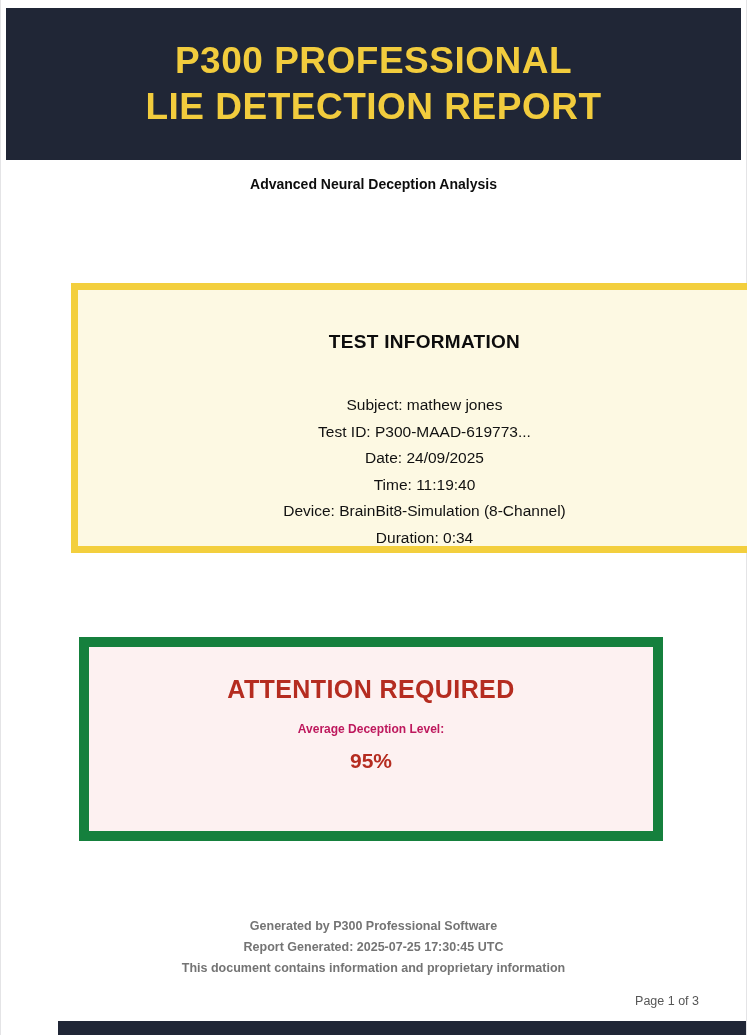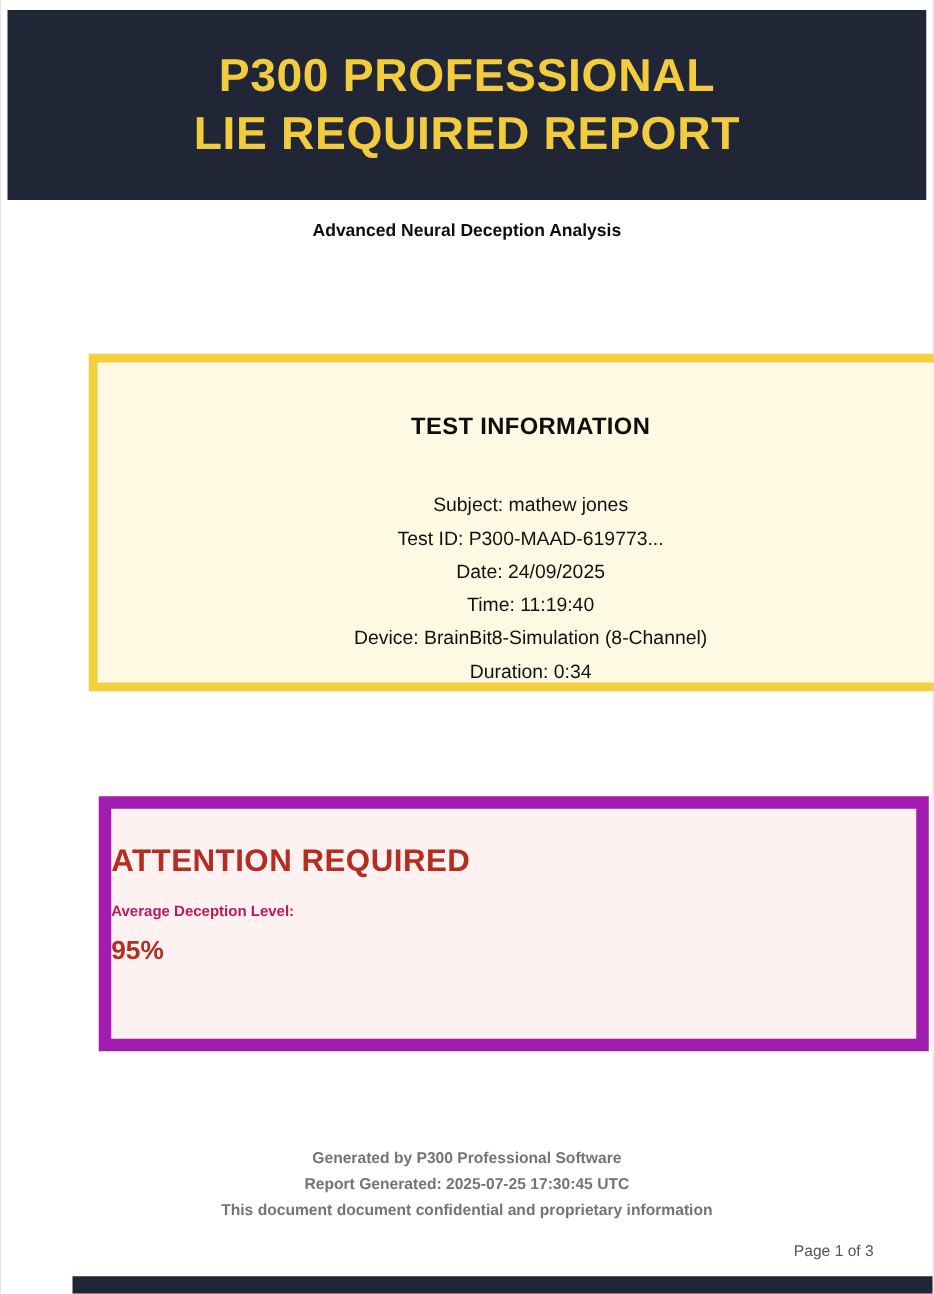--- a/index.html
+++ b/index.html
@@ -63,23 +63,24 @@
   .info-lines { margin-top: 39px; }
   .info-line {
     font-size: 15.5px;
     line-height: 26.5px;
     color: #111111;
   }
   
   .alert-box {
     position: absolute;
     left: 78px; top: 637px;
-    width: 664px; height: 204px;
+    width: 584px; height: 204px;
     background: #fdf1f1;
-    border: 10px solid #a21caf;
+    border: 10px solid #15803d;
+    text-align: center;
   }
   .alert-heading {
     margin-top: 28px;
     font-size: 25px;
     font-weight: 700;
     color: #b52c20;
     letter-spacing: 0.4px;
   }
   .alert-label {
     margin-top: 18px;
@@ -120,21 +121,21 @@
   }
 </style>
 </head>
 <body>
 
 <div class="page">
 
   <div class="report-header">
     <div class="report-title">
       <div>P300 PROFESSIONAL</div>
-      <div>LIE REQUIRED REPORT</div>
+      <div>LIE DETECTION REPORT</div>
     </div>
   </div>
 
   <div class="subtitle">Advanced Neural Deception Analysis</div>
 
   <div class="info-box">
     <div class="info-heading">TEST INFORMATION</div>
     <div class="info-lines">
       <div class="info-line">Subject: mathew jones</div>
       <div class="info-line">Test ID: P300-MAAD-619773...</div>
@@ -147,20 +148,20 @@
 
   <div class="alert-box">
     <div class="alert-heading">ATTENTION REQUIRED</div>
     <div class="alert-label">Average Deception Level:</div>
     <div class="alert-value">95%</div>
   </div>
 
   <div class="footer-block">
     <div class="footer-line">Generated by P300 Professional Software</div>
     <div class="footer-line">Report Generated: 2025-07-25 17:30:45 UTC</div>
-    <div class="footer-line">This document document confidential and proprietary information</div>
+    <div class="footer-line">This document contains information and proprietary information</div>
   </div>
 
   <div class="page-indicator">Page 1 of 3</div>
 
   <div class="next-page-bar"></div>
 
 </div>
 
 </body></html>

